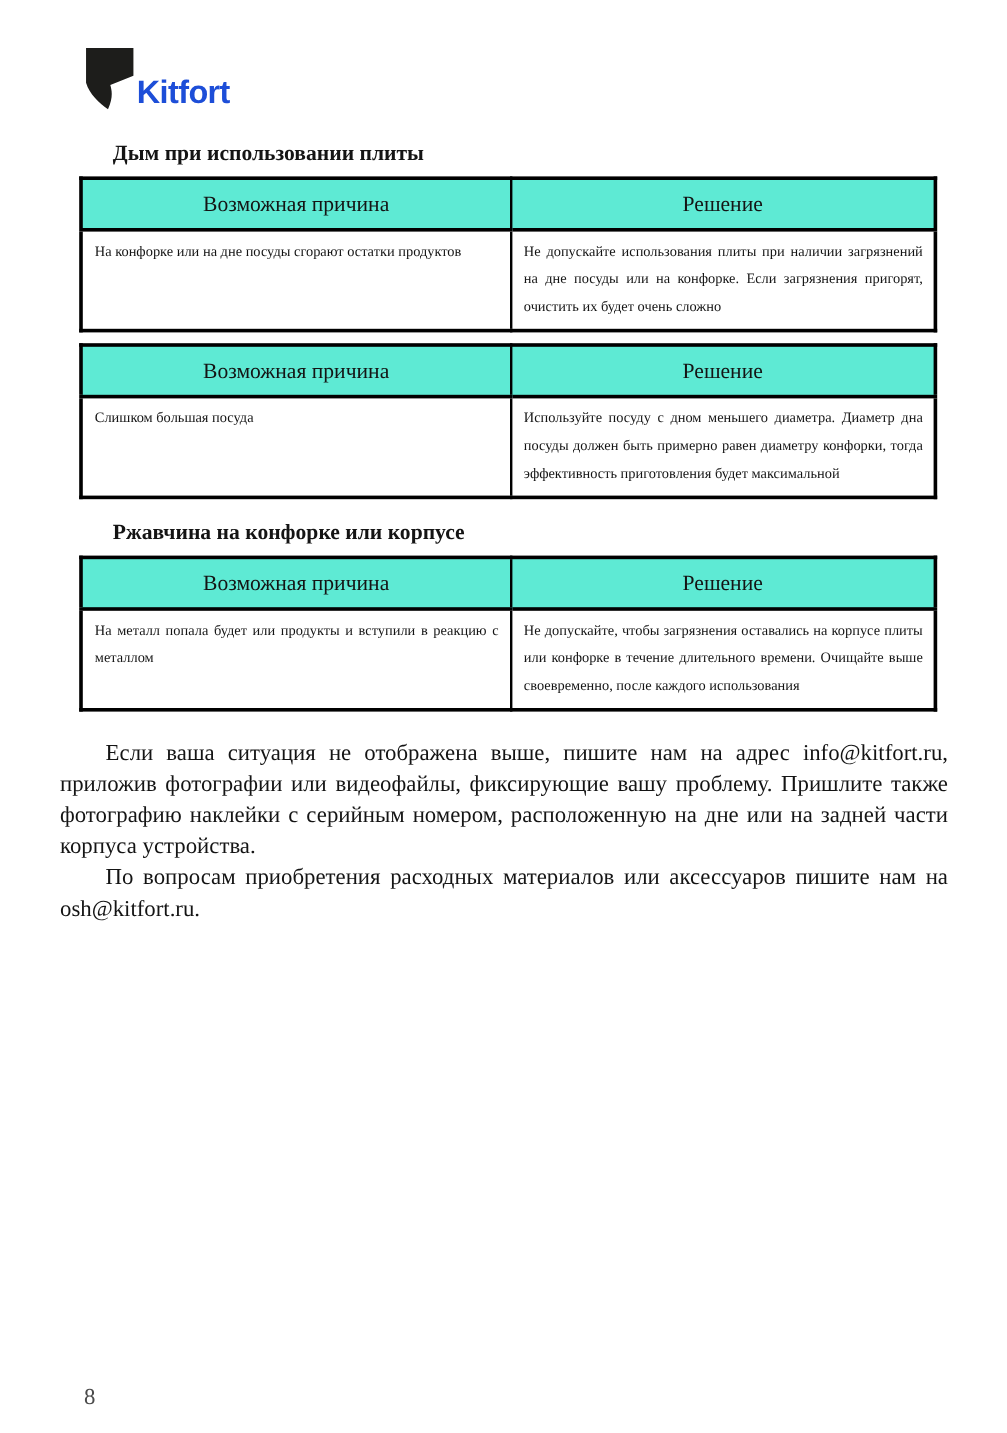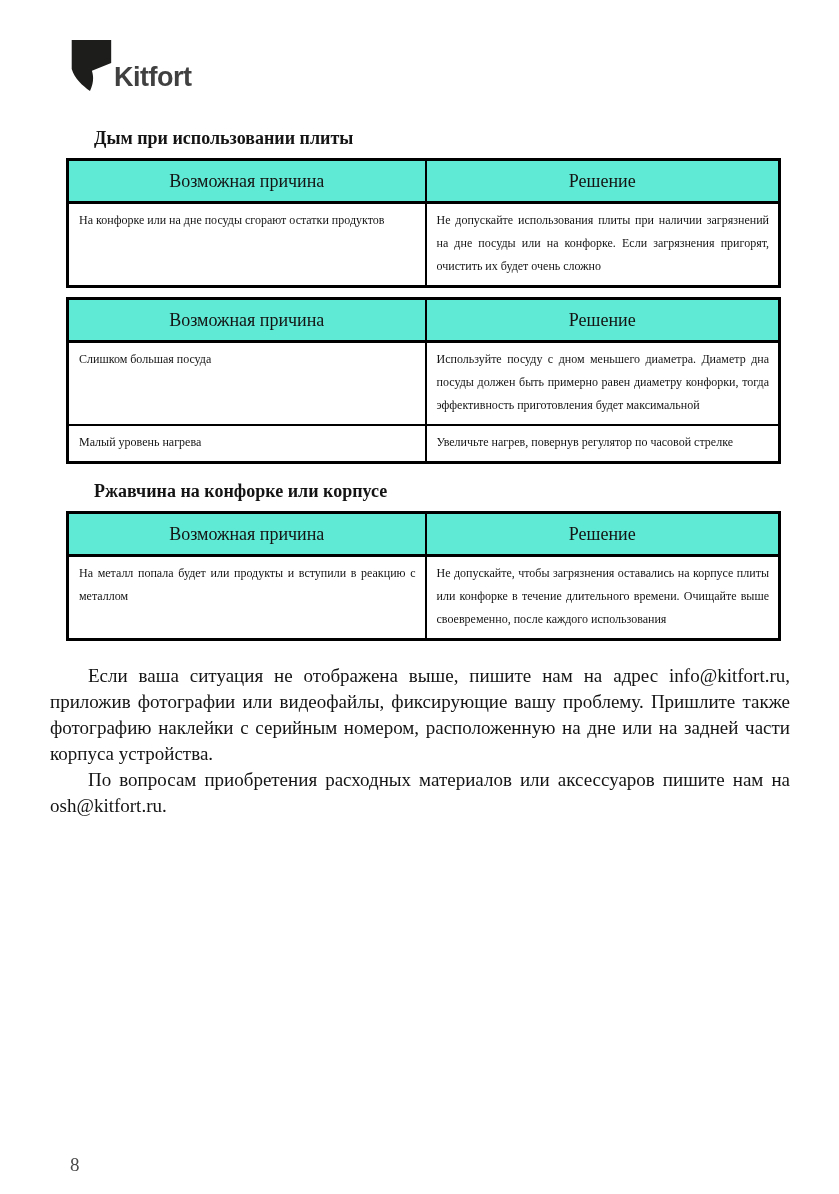--- a/index.html
+++ b/index.html
@@ -31,34 +31,34 @@
   .logo-icon {
     width: 44px;
     height: 52px;
     display: block;
   }
   .wordmark {
     font-family: "Liberation Sans", sans-serif;
     font-weight: bold;
     font-size: 27px;
     letter-spacing: -0.5px;
-    color: #404040;
+    color: #1d4ed8;
     line-height: 1;
     margin: 0 0 1px 2px;
   }
 
   
   .section-heading {
     font-size: 18px;
     font-weight: bold;
     margin: 0;
     padding: 0 0 0 94px;
     line-height: 22px;
   }
-  .h1 { margin-top: 35px; }
+  .h1 { margin-top: 24px; }
   .h2 { margin-top: 12px; }
   .h3 { margin-top: 16px; }
 
   
   table.trouble {
     border-collapse: collapse;
     table-layout: fixed;
     width: 712px;
     margin: 9px 0 0 66px;
     border: 3px solid #000;
@@ -142,24 +142,20 @@
       </colgroup>
     <tbody>
         <tr>
       <th>Возможная причина</th>
       <th>Решение</th>
     </tr>
     <tr>
       <td>Слишком большая посуда</td>
       <td>Используйте посуду с дном меньшего диаметра. Диаметр дна посуды должен быть примерно равен диаметру конфорки, тогда эффективность приготовления будет максимальной</td>
     </tr>
-    <tr>
-      <td>Малый уровень нагрева</td>
-      <td>Увеличьте нагрев, повернув регулятор по часовой стрелке</td>
-    </tr>
   </tbody>
     </table>
 
   <h3 class="section-heading h3">Ржавчина на конфорке или корпусе</h3>
   <table class="trouble">
     <colgroup>
         <col class="c1">
         <col class="c2">
       </colgroup>
     <tbody>

